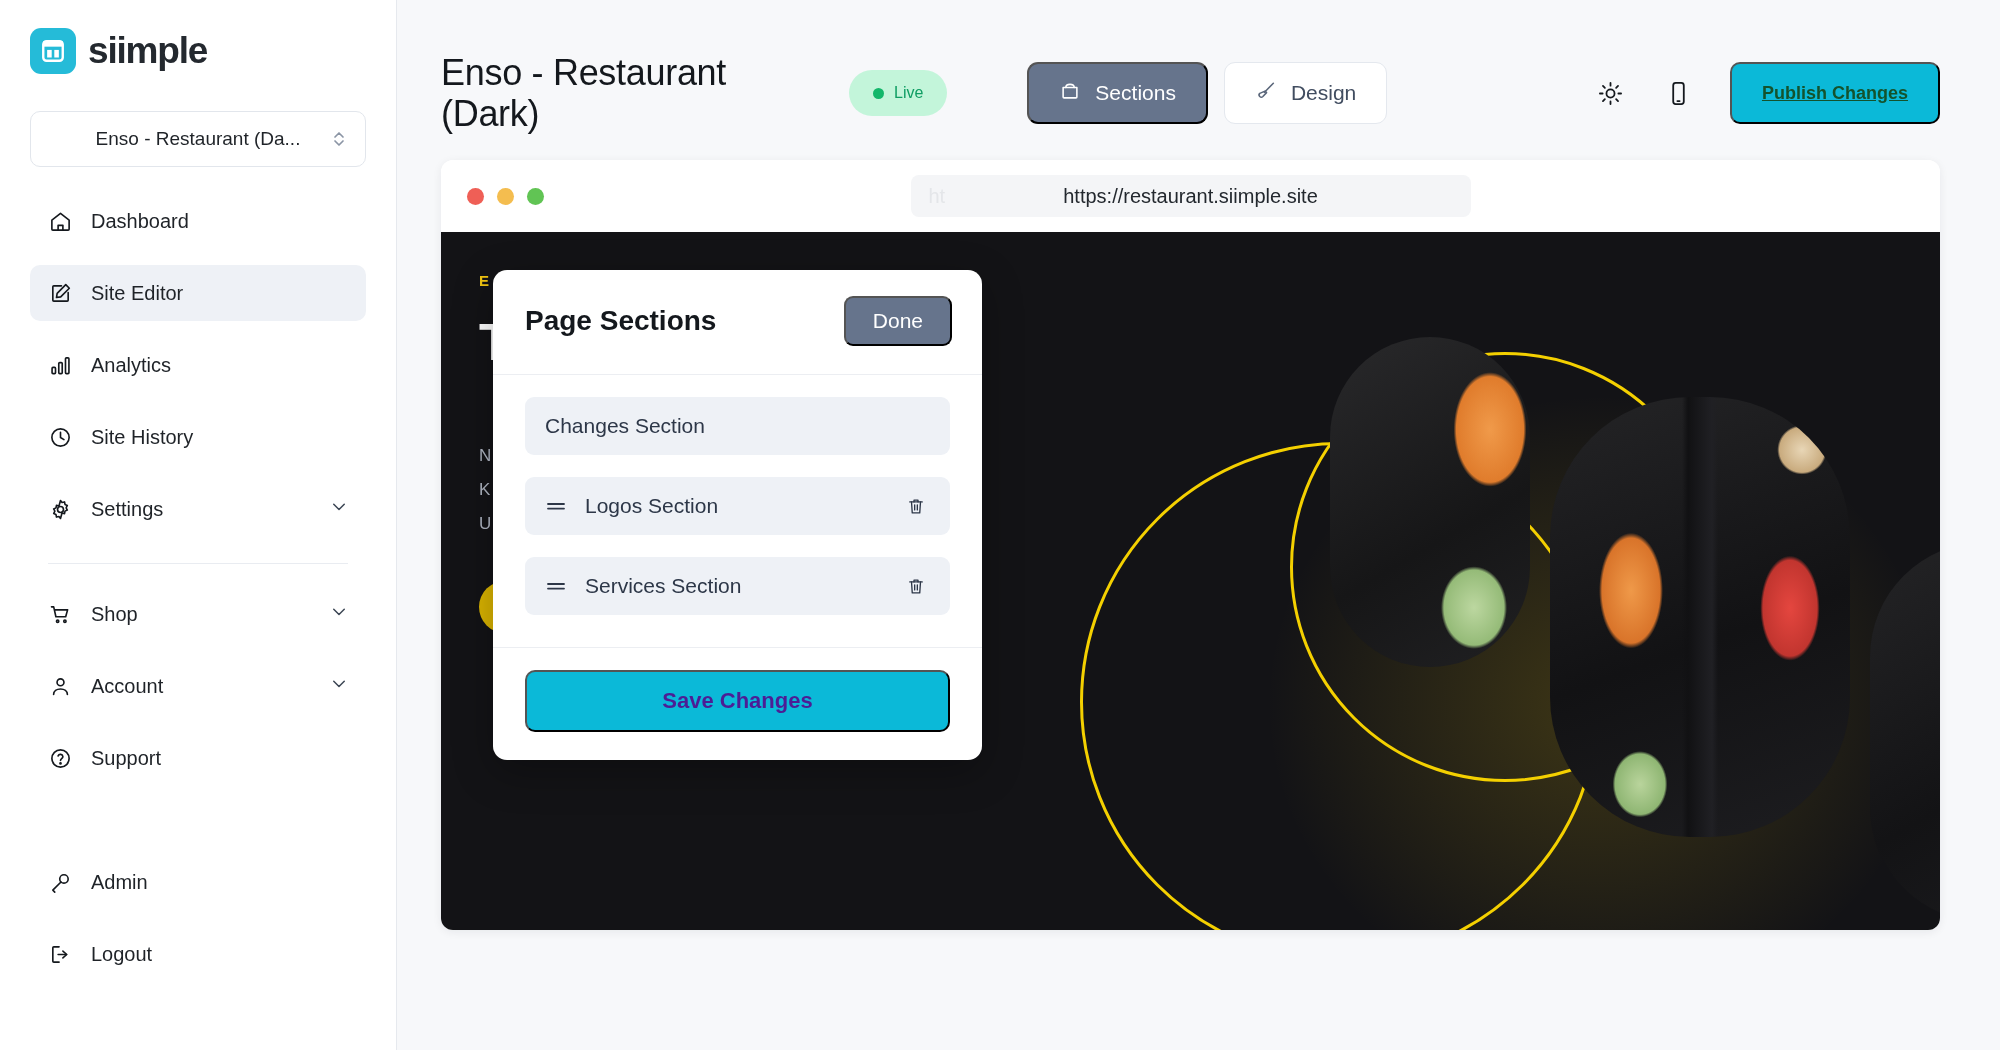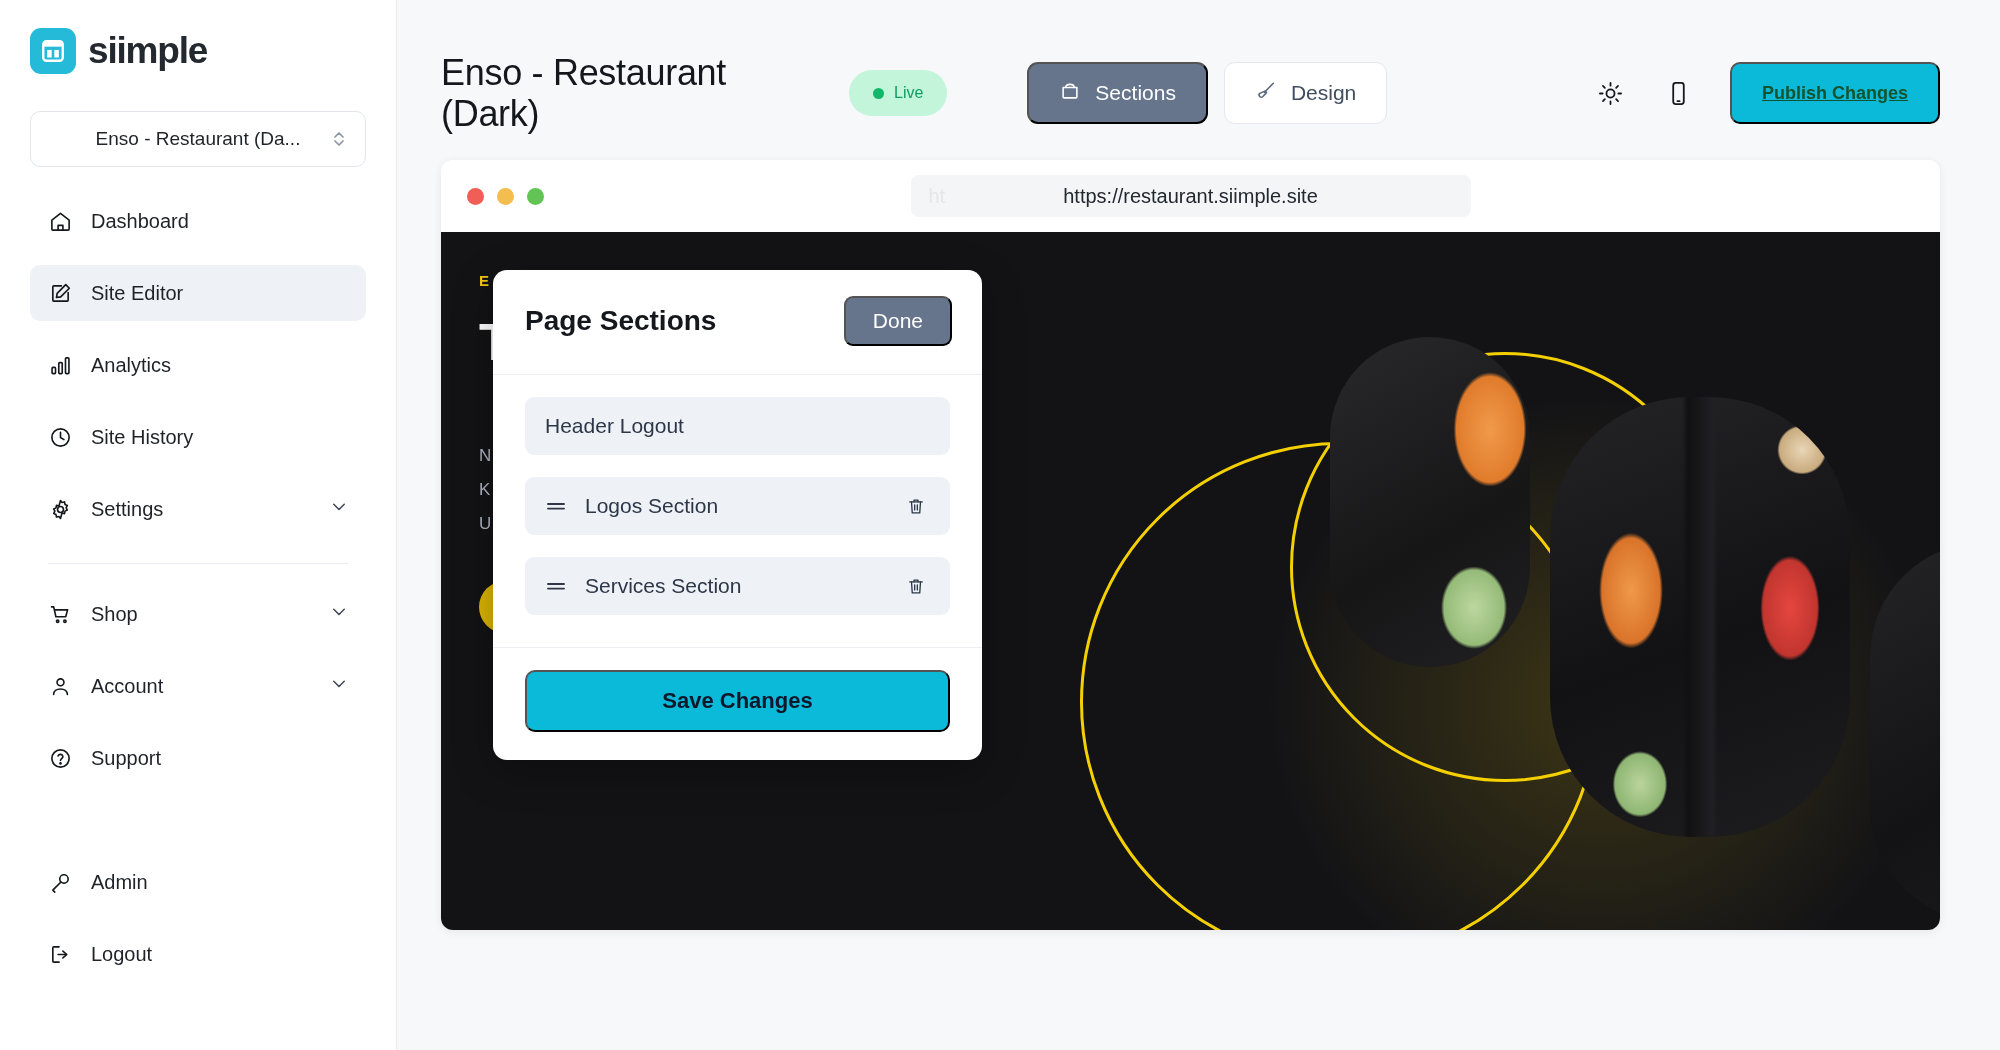--- a/index.html
+++ b/index.html
@@ -173,21 +173,21 @@
   .modal-body { padding: 22px 32px 10px 32px; }
   .sec-row {
     background: #eef1f6; border-radius: 9px; height: 58px;
     display: flex; align-items: center; padding: 0 20px;
     margin-bottom: 22px; color: #2d3748; font-size: 21px;
   }
   .sec-row .grip { width: 22px; margin-right: 18px; display:flex; align-items:center; }
   .sec-row .trash { margin-left: auto; width: 24px; display:flex; align-items:center; }
   .modal-foot { border-top: 1px solid #eceef2; padding: 22px 32px 28px 32px; }
   .save-btn {
-    width: 100%; background: #0bb9d8; color: #0f172a;
+    width: 100%; background: #0bb9d8; color: #4c1d95;
     height: 62px; border-radius: 10px; font-size: 22px; font-weight: 700;
     display: flex; align-items: center; justify-content: center;
   }
 </style>
 </head>
 <body>
 
 <div class="app">
 
   <aside class="sidebar">
@@ -444,21 +444,21 @@
             <div class="modal-head">
               <span class="modal-title">Page Sections</span>
               <button class="done-btn">Done</button>
             </div>
 
             <div class="modal-body">
 
 
 
               <div class="sec-row">
-                <span>Header Logout</span>
+                <span>Changes Section</span>
               </div>
 
               <div class="sec-row">
                 <span class="grip">
                   <svg width="22" height="14" viewBox="0 0 22 14" stroke="#2d3748" stroke-width="1.8" stroke-linecap="round">
                       <path d="M3 5 H19"></path>
                       <path d="M3 9.6 H19"></path>
                     </svg>
                 </span>
                 <span>Logos Section</span>

